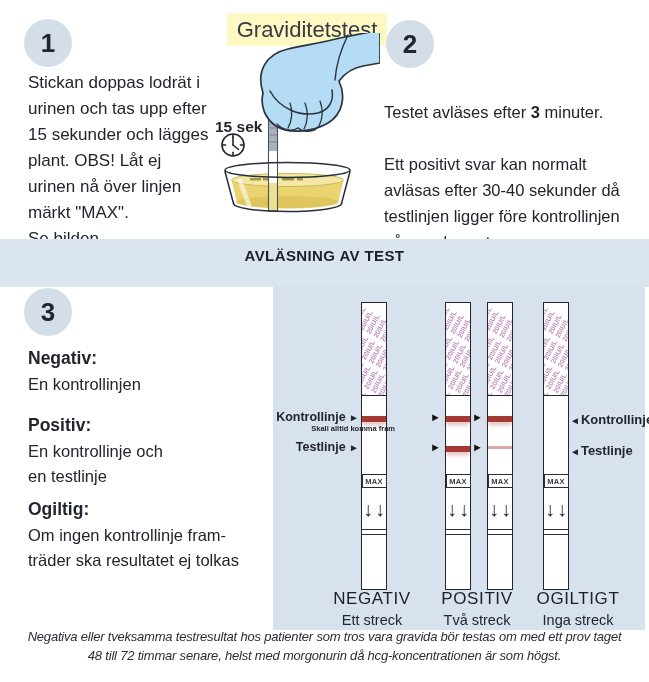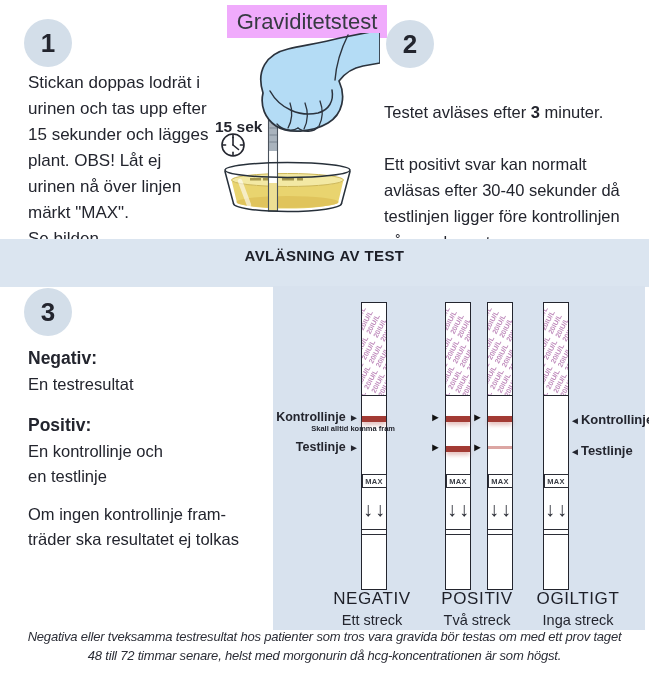--- a/index.html
+++ b/index.html
@@ -1,19 +1,19 @@
 <!DOCTYPE html>
 <html><head>
 <meta charset="utf-8">
 <style>
   html,body{margin:0;padding:0;background:#fff;}
   .page{position:relative;width:649px;height:682px;background:#fff;overflow:hidden;
         font-family:"Liberation Sans",sans-serif;color:#23252e;}
 
-  .title-box{position:absolute;left:227px;top:5px;width:160px;height:33px;background:#f0abfc;
+  .title-box{position:absolute;left:227px;top:13px;width:160px;height:33px;background:#fef9c3;
              text-align:center;line-height:33px;font-size:22px;color:#363a42;}
 
   .circle{position:absolute;width:48px;height:48px;border-radius:50%;background:#d3dee9;
           text-align:center;line-height:48px;font-size:26px;font-weight:800;color:#23252e;}
   .c1{left:24px;top:19px}.c2{left:386px;top:20px}.c3{left:24px;top:288px}
 
   .step-text{position:absolute;white-space:pre-line;}
   .step1{left:28px;top:70px;width:235px;font-size:17px;line-height:26px;}
   .step2{left:384px;top:73px;width:264px;font-size:16.5px;line-height:26px;}
   .step2 .line1 b{font-weight:800;}
@@ -164,28 +164,29 @@
 på membranet.</div>
     <div class="warning">OBS! Läs ej efter 10 minuter!</div>
   </div>
 
   <div class="band">AVLÄSNING AV TEST</div>
 
   <div class="circle c3">3</div>
 
   <div class="result-block rb1">
     <h3>Negativ:</h3>
-    <p>En testresultat</p>
+    <p>En kontrollinjen</p>
   </div>
   <div class="result-block rb2">
     <h3>Positiv:</h3>
     <p>En kontrollinje och
 en testlinje</p>
   </div>
   <div class="result-block rb3">
+    <h3>Ogiltig:</h3>
     <p>Om ingen kontrollinje fram-
 träder ska resultatet ej tolkas</p>
   </div>
 
   <div class="panel">
 
     <div class="strip s1">
       <div class="pattern">
           <div class="pat-inner">20IU/L 20IU/L 20IU/L 20IU/L 20IU/L 20IU/L 20IU/L 20IU/L 20IU/L 20IU/L 20IU/L 20IU/L 20IU/L 20IU/L 20IU/L 20IU/L 20IU/L 20IU/L 20IU/L 20IU/L 20IU/L 20IU/L 20IU/L 20IU/L 20IU/L 20IU/L 20IU/L 20IU/L 20IU/L 20IU/L 20IU/L 20IU/L 20IU/L 20IU/L 20IU/L 20IU/L 20IU/L 20IU/L 20IU/L 20IU/L 20IU/L 20IU/L 20IU/L 20IU/L 20IU/L 20IU/L 20IU/L 20IU/L 20IU/L 20IU/L 20IU/L 20IU/L 20IU/L 20IU/L 20IU/L 20IU/L 20IU/L 20IU/L 20IU/L 20IU/L 20IU/L 20IU/L 20IU/L 20IU/L 20IU/L 20IU/L 20IU/L 20IU/L 20IU/L 20IU/L 20IU/L 20IU/L 20IU/L 20IU/L 20IU/L 20IU/L 20IU/L 20IU/L 20IU/L 20IU/L 20IU/L 20IU/L 20IU/L 20IU/L 20IU/L 20IU/L 20IU/L 20IU/L 20IU/L 20IU/L </div>
         </div>

